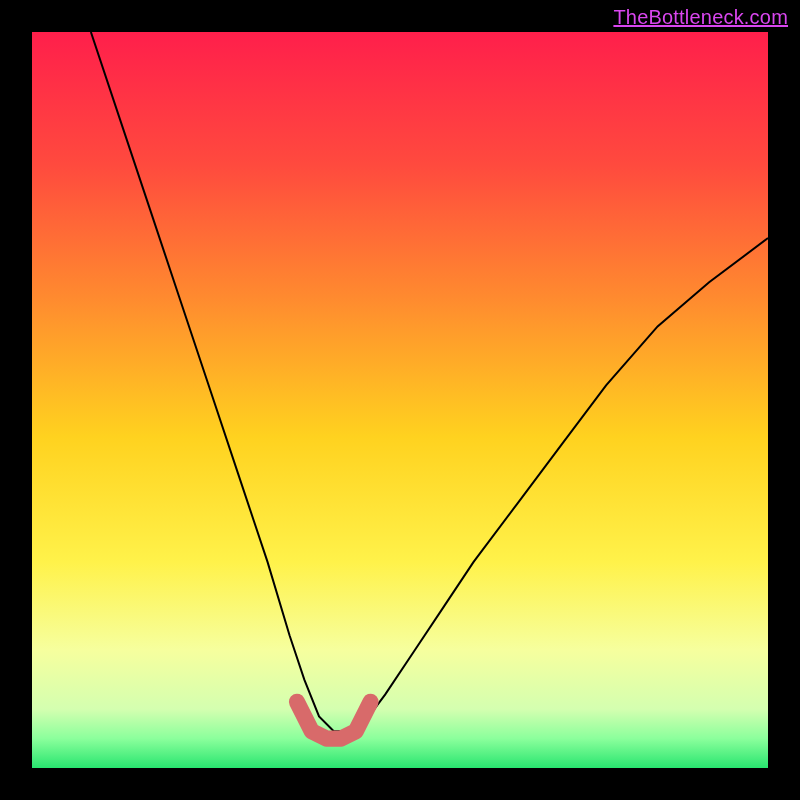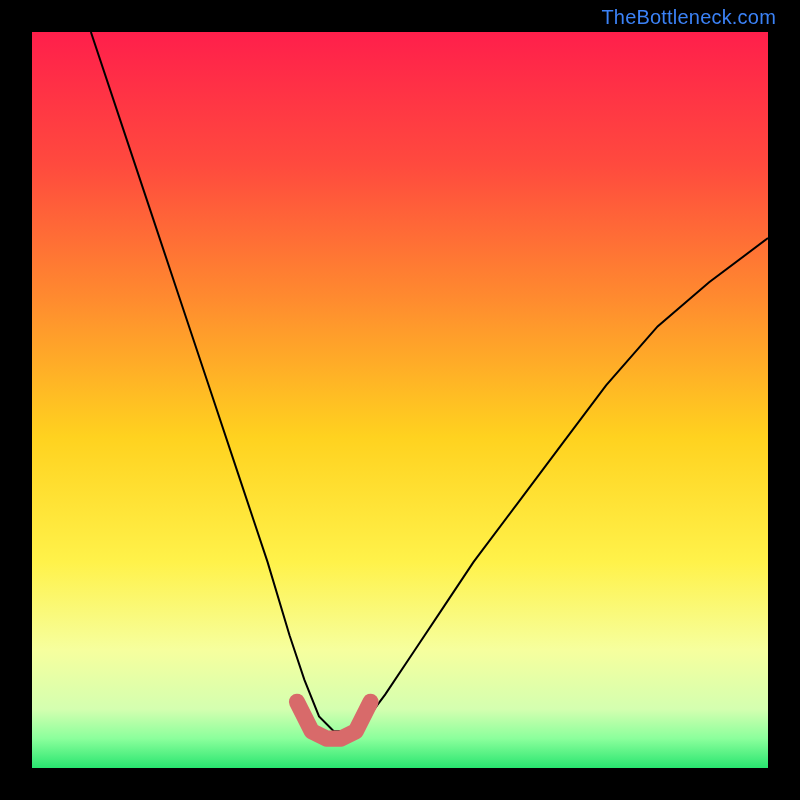--- a/index.html
+++ b/index.html
@@ -25,26 +25,27 @@
     height: 736px;
     overflow: hidden;
   }
   .gradient-bg {
     position: absolute;
     inset: 0;
   }
   .watermark {
     position: absolute;
     top: 6px;
-    right: 24px;
-    color: #3b82f6;
+    right: 12px;
+    color: #d946ef;
     font-size: 20px;
     font-weight: 500;
     letter-spacing: 0.2px;
     user-select: none;
+    text-decoration: underline;
   }
   svg.curve {
     position: absolute;
     inset: 0;
   }
 </style>
 </head>
 <body>
 
 <div class="frame">

